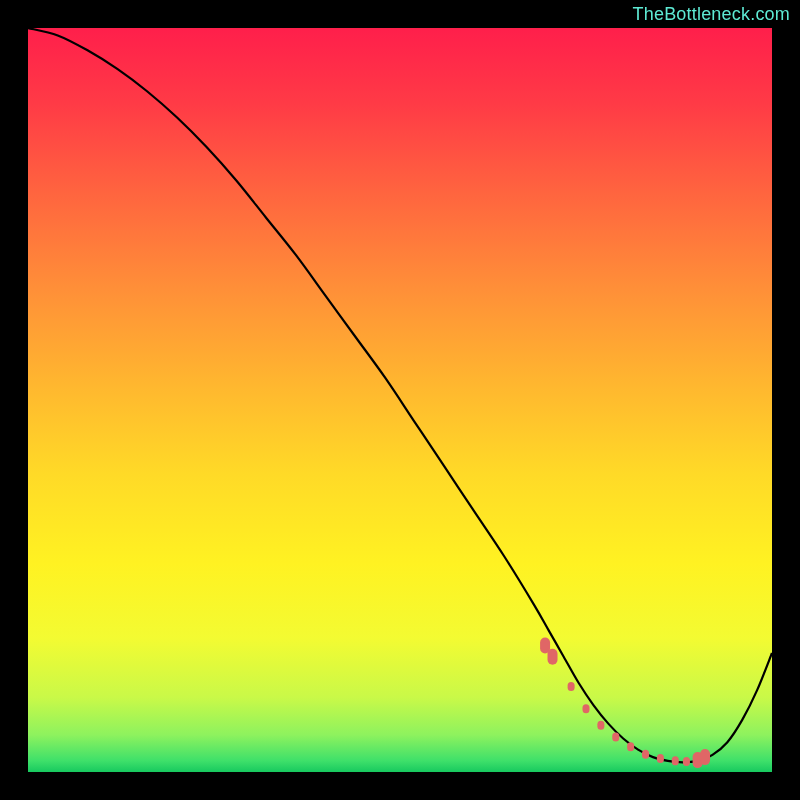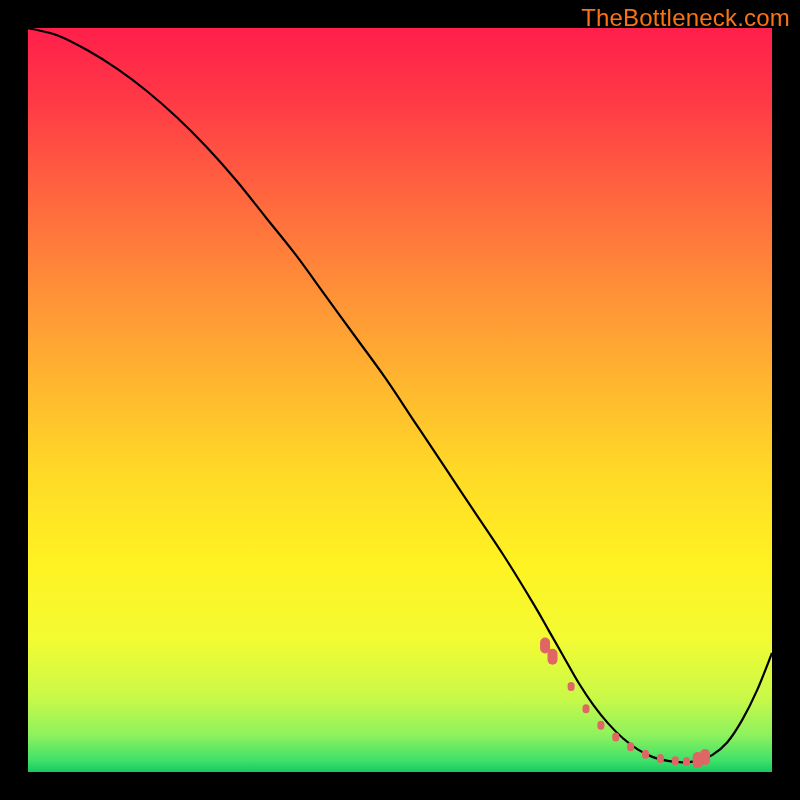--- a/index.html
+++ b/index.html
@@ -13,22 +13,22 @@
   .frame {
     position: relative;
     width: 800px;
     height: 800px;
     background: #000;
   }
   .watermark {
     position: absolute;
     top: 4px;
     right: 10px;
-    color: #f97316;
-    font-size: 24px;
+    color: #5eead4;
+    font-size: 18px;
     font-weight: 500;
     letter-spacing: 0.2px;
     z-index: 5;
   }
   .plot {
     position: absolute;
     left: 28px;
     top: 28px;
     width: 744px;
     height: 744px;

